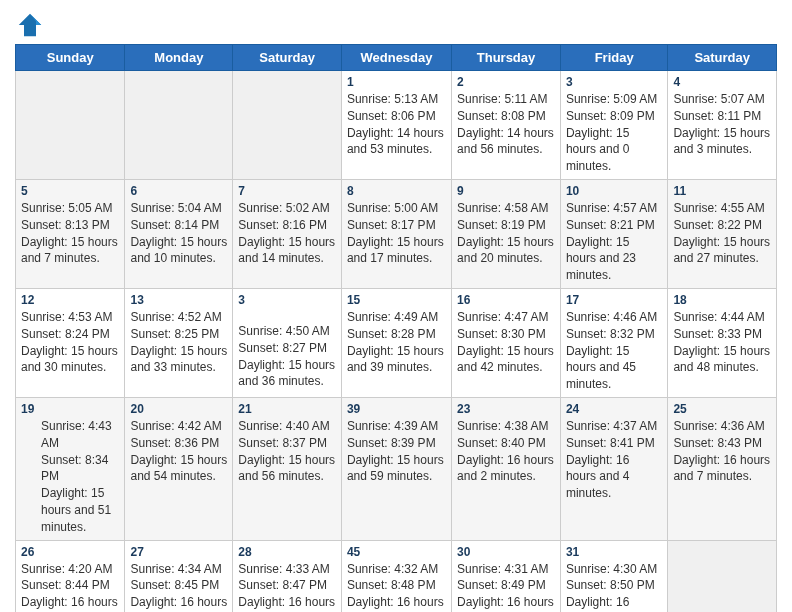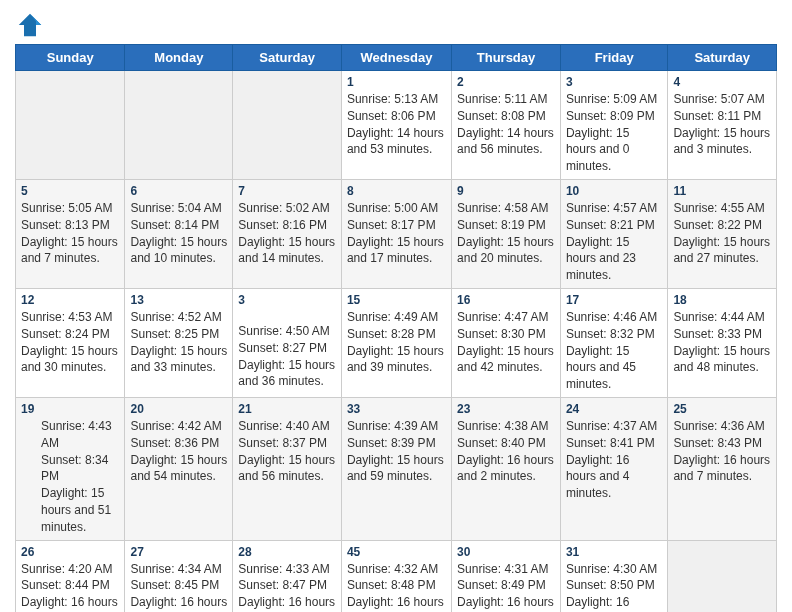--- a/index.html
+++ b/index.html
@@ -257,21 +257,21 @@
 Sunset: 8:36 PM
 Daylight: 15 hours and 54 minutes.</div>
         </td>
         <td>
           <span class="day-number">21</span>
           <div class="day-info" style="white-space: pre-line;">Sunrise: 4:40 AM
 Sunset: 8:37 PM
 Daylight: 15 hours and 56 minutes.</div>
         </td>
         <td>
-          <span class="day-number">33</span>
+          <span class="day-number">39</span>
           <div class="day-info" style="white-space: pre-line;">Sunrise: 4:39 AM
 Sunset: 8:39 PM
 Daylight: 15 hours and 59 minutes.</div>
         </td>
         <td>
           <span class="day-number">23</span>
           <div class="day-info" style="white-space: pre-line;">Sunrise: 4:38 AM
 Sunset: 8:40 PM
 Daylight: 16 hours and 2 minutes.</div>
         </td>

